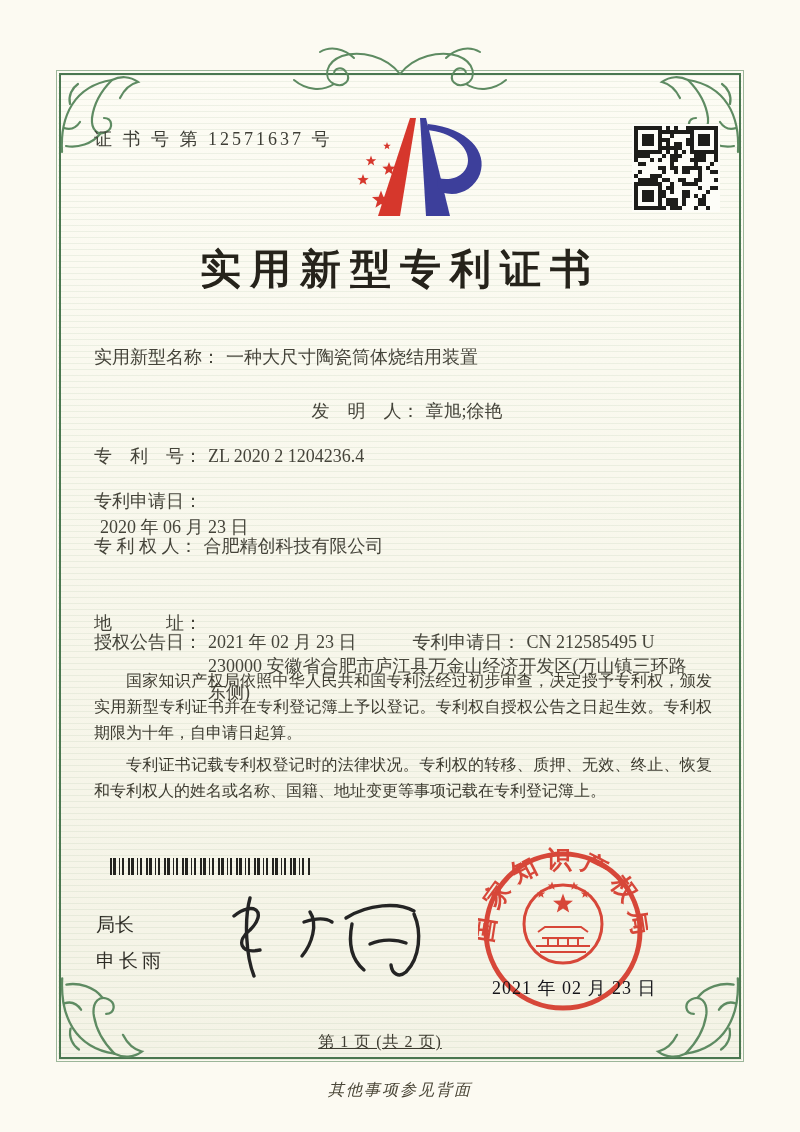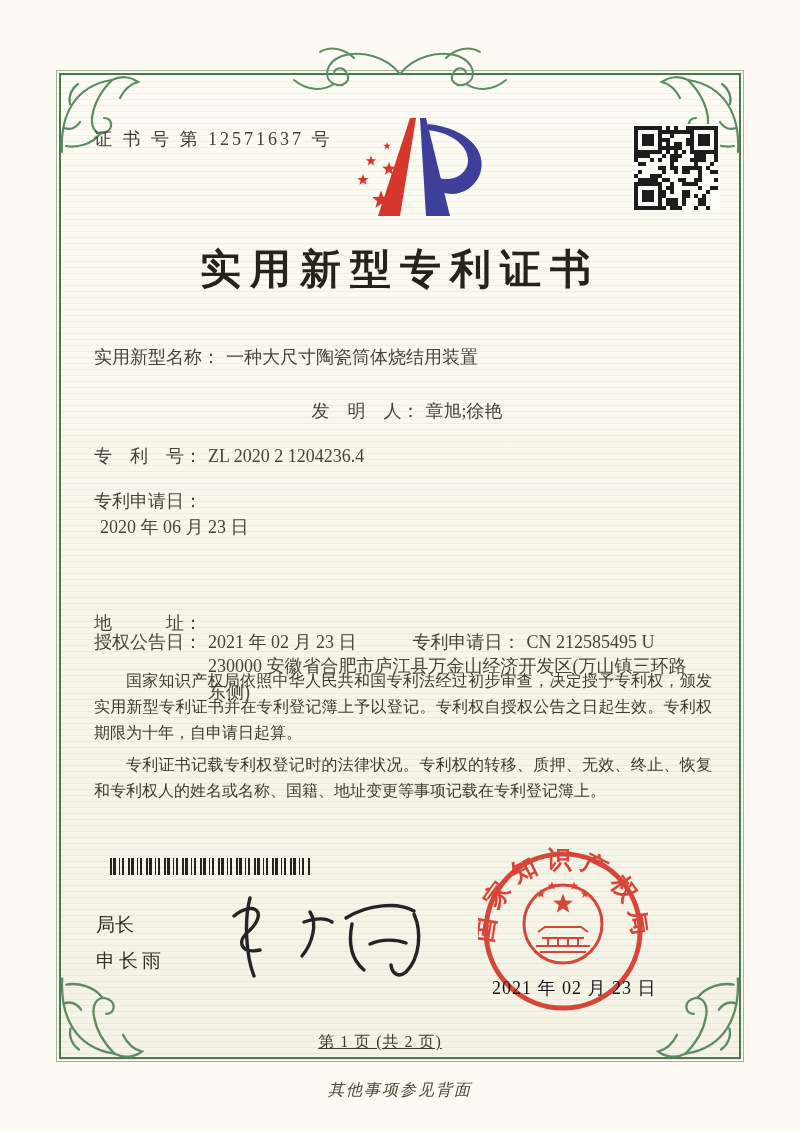--- a/index.html
+++ b/index.html
@@ -394,20 +394,24 @@
       <span class="val">章旭;徐艳</span>
     </div>
     <div class="field f-patno">
       <span class="lbl">专　利　号：</span>
       <span class="val">ZL 2020 2 1204236.4</span>
     </div>
     <div class="field f-filing">
       <span class="lbl">专利申请日：</span>
       <span class="val">2020 年 06 月 23 日</span>
     </div>
+    <div class="field f-patentee">
+      <span class="lbl">专 利 权 人：</span>
+      <span class="val">合肥精创科技有限公司</span>
+    </div>
     <div class="field f-address">
       <span class="lbl">地　　　址：</span>
       <span class="val">230000 安徽省合肥市庐江县万金山经济开发区(万山镇三环路东侧)</span>
     </div>
     <div class="field f-grant">
       <span class="pair">
         <span class="lbl">授权公告日：</span>
         <span class="val">2021 年 02 月 23 日</span>
       </span>
       <span class="pair">

